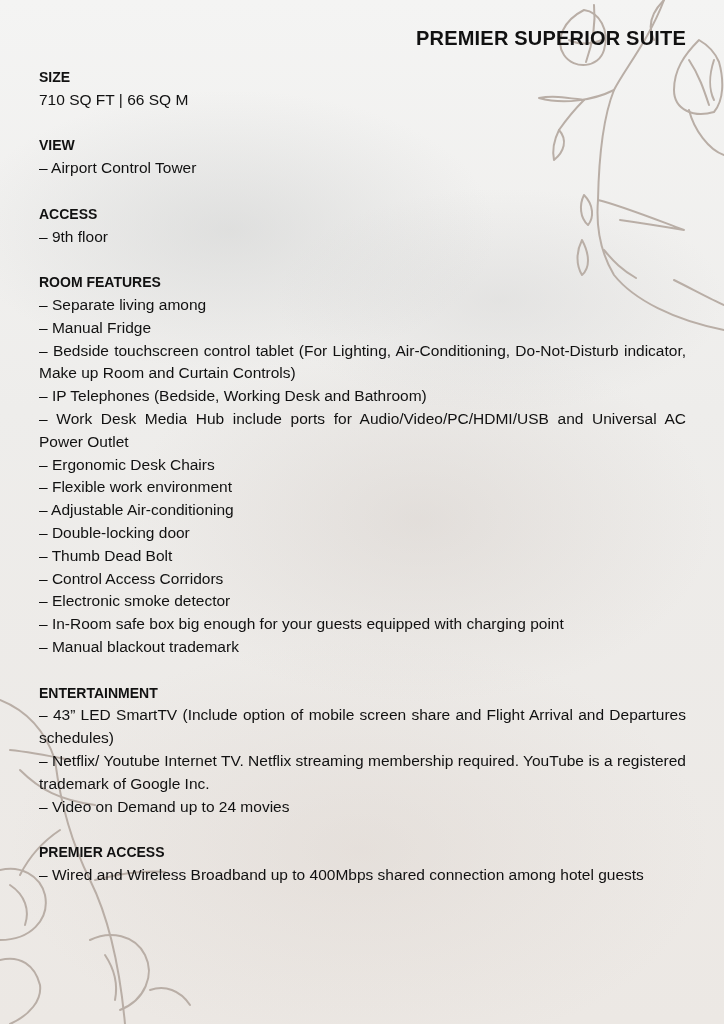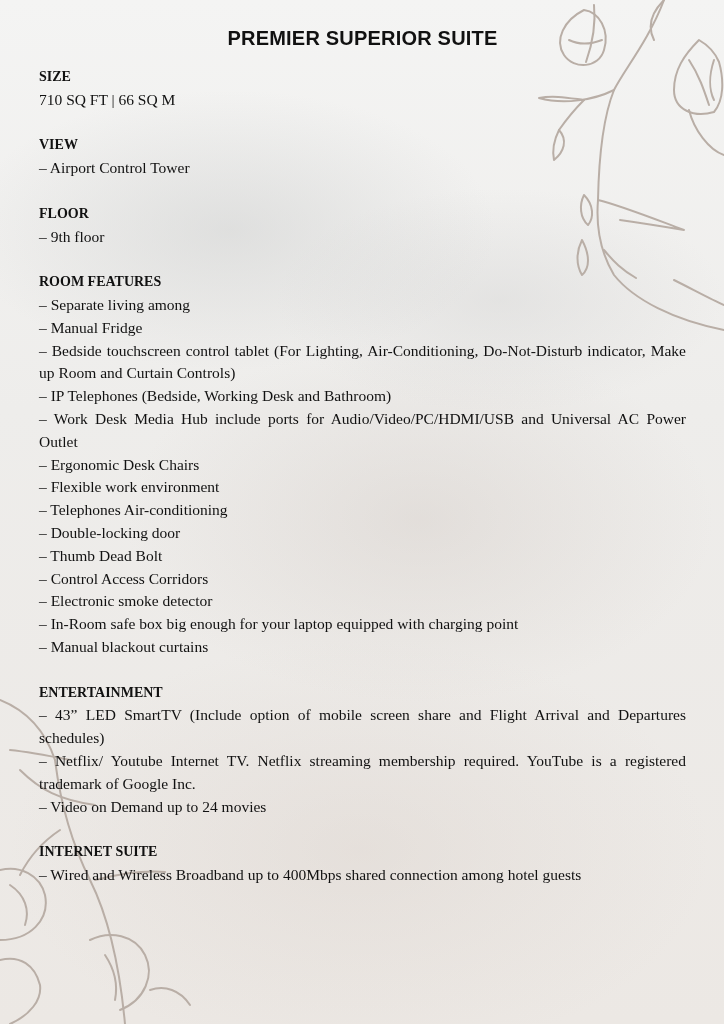--- a/index.html
+++ b/index.html
@@ -21,24 +21,24 @@
     .floral { position: absolute; pointer-events: none; }
     .floral path { fill: none; stroke: #b9aea6; stroke-width: 2; stroke-linecap: round; stroke-linejoin: round; }
     .floral-tr { right: 0; top: 0; width: 200px; height: 340px; }
     .floral-bl { left: 0; top: 690px; width: 200px; height: 334px; }
 
     .content {
       position: absolute; left: 39px; top: 24px; width: 647px;
       font-size: 15.5px; line-height: 22.8px;
     }
     .title {
-      text-align: center; font-weight: bold; font-size: 20px;
+      text-align: right; font-weight: bold; font-size: 20px;
       line-height: 28px; margin: 0 0 14px 0; letter-spacing: 0.2px;
     }
-    .section { margin-bottom: 22.8px; font-family: Liberation Serif, serif; }
+    .section { margin-bottom: 22.8px; }
     .section-heading { font-weight: bold; font-size: 14px; letter-spacing: 0; }
     .line { text-align: justify; }
   </style>
 </head>
 <body>
 
 <div class="paper"></div>
 
 <svg class="floral floral-tr" viewBox="0 0 200 340">
   <path d="M60 10 C40 20 30 40 40 55 C50 70 75 68 80 50 C86 30 75 12 60 10 Z"></path>
@@ -83,46 +83,46 @@
     <div class="section-heading">SIZE</div>
     <div class="line">710 SQ FT | 66 SQ M</div>
   </div>
 
   <div class="section">
     <div class="section-heading">VIEW</div>
     <div class="line">– Airport Control Tower</div>
   </div>
 
   <div class="section">
-    <div class="section-heading">FLOOR</div>
+    <div class="section-heading">ACCESS</div>
     <div class="line">– 9th floor</div>
   </div>
 
   <div class="section">
     <div class="section-heading">ROOM FEATURES</div>
     <div class="line">– Separate living among</div>
     <div class="line">– Manual Fridge</div>
     <div class="line">– Bedside touchscreen control tablet (For Lighting, Air-Conditioning, Do-Not-Disturb indicator, Make up Room and Curtain Controls)</div>
     <div class="line">– IP Telephones (Bedside, Working Desk and Bathroom)</div>
     <div class="line">– Work Desk Media Hub include ports for Audio/Video/PC/HDMI/USB and Universal AC Power Outlet</div>
     <div class="line">– Ergonomic Desk Chairs</div>
     <div class="line">– Flexible work environment</div>
-    <div class="line">– Telephones Air-conditioning</div>
+    <div class="line">– Adjustable Air-conditioning</div>
     <div class="line">– Double-locking door</div>
     <div class="line">– Thumb Dead Bolt</div>
     <div class="line">– Control Access Corridors</div>
     <div class="line">– Electronic smoke detector</div>
-    <div class="line">– In-Room safe box big enough for your laptop equipped with charging point</div>
-    <div class="line">– Manual blackout curtains</div>
+    <div class="line">– In-Room safe box big enough for your guests equipped with charging point</div>
+    <div class="line">– Manual blackout trademark</div>
   </div>
 
   <div class="section">
     <div class="section-heading">ENTERTAINMENT</div>
     <div class="line">– 43” LED SmartTV (Include option of mobile screen share and Flight Arrival and Departures schedules)</div>
     <div class="line">– Netflix/ Youtube Internet TV. Netflix streaming membership required. YouTube is a registered trademark of Google Inc.</div>
     <div class="line">– Video on Demand up to 24 movies</div>
   </div>
 
   <div class="section">
-    <div class="section-heading">INTERNET SUITE</div>
+    <div class="section-heading">PREMIER ACCESS</div>
     <div class="line">– Wired and Wireless Broadband up to 400Mbps shared connection among hotel guests</div>
   </div>
 </div>
 
 </body></html>

